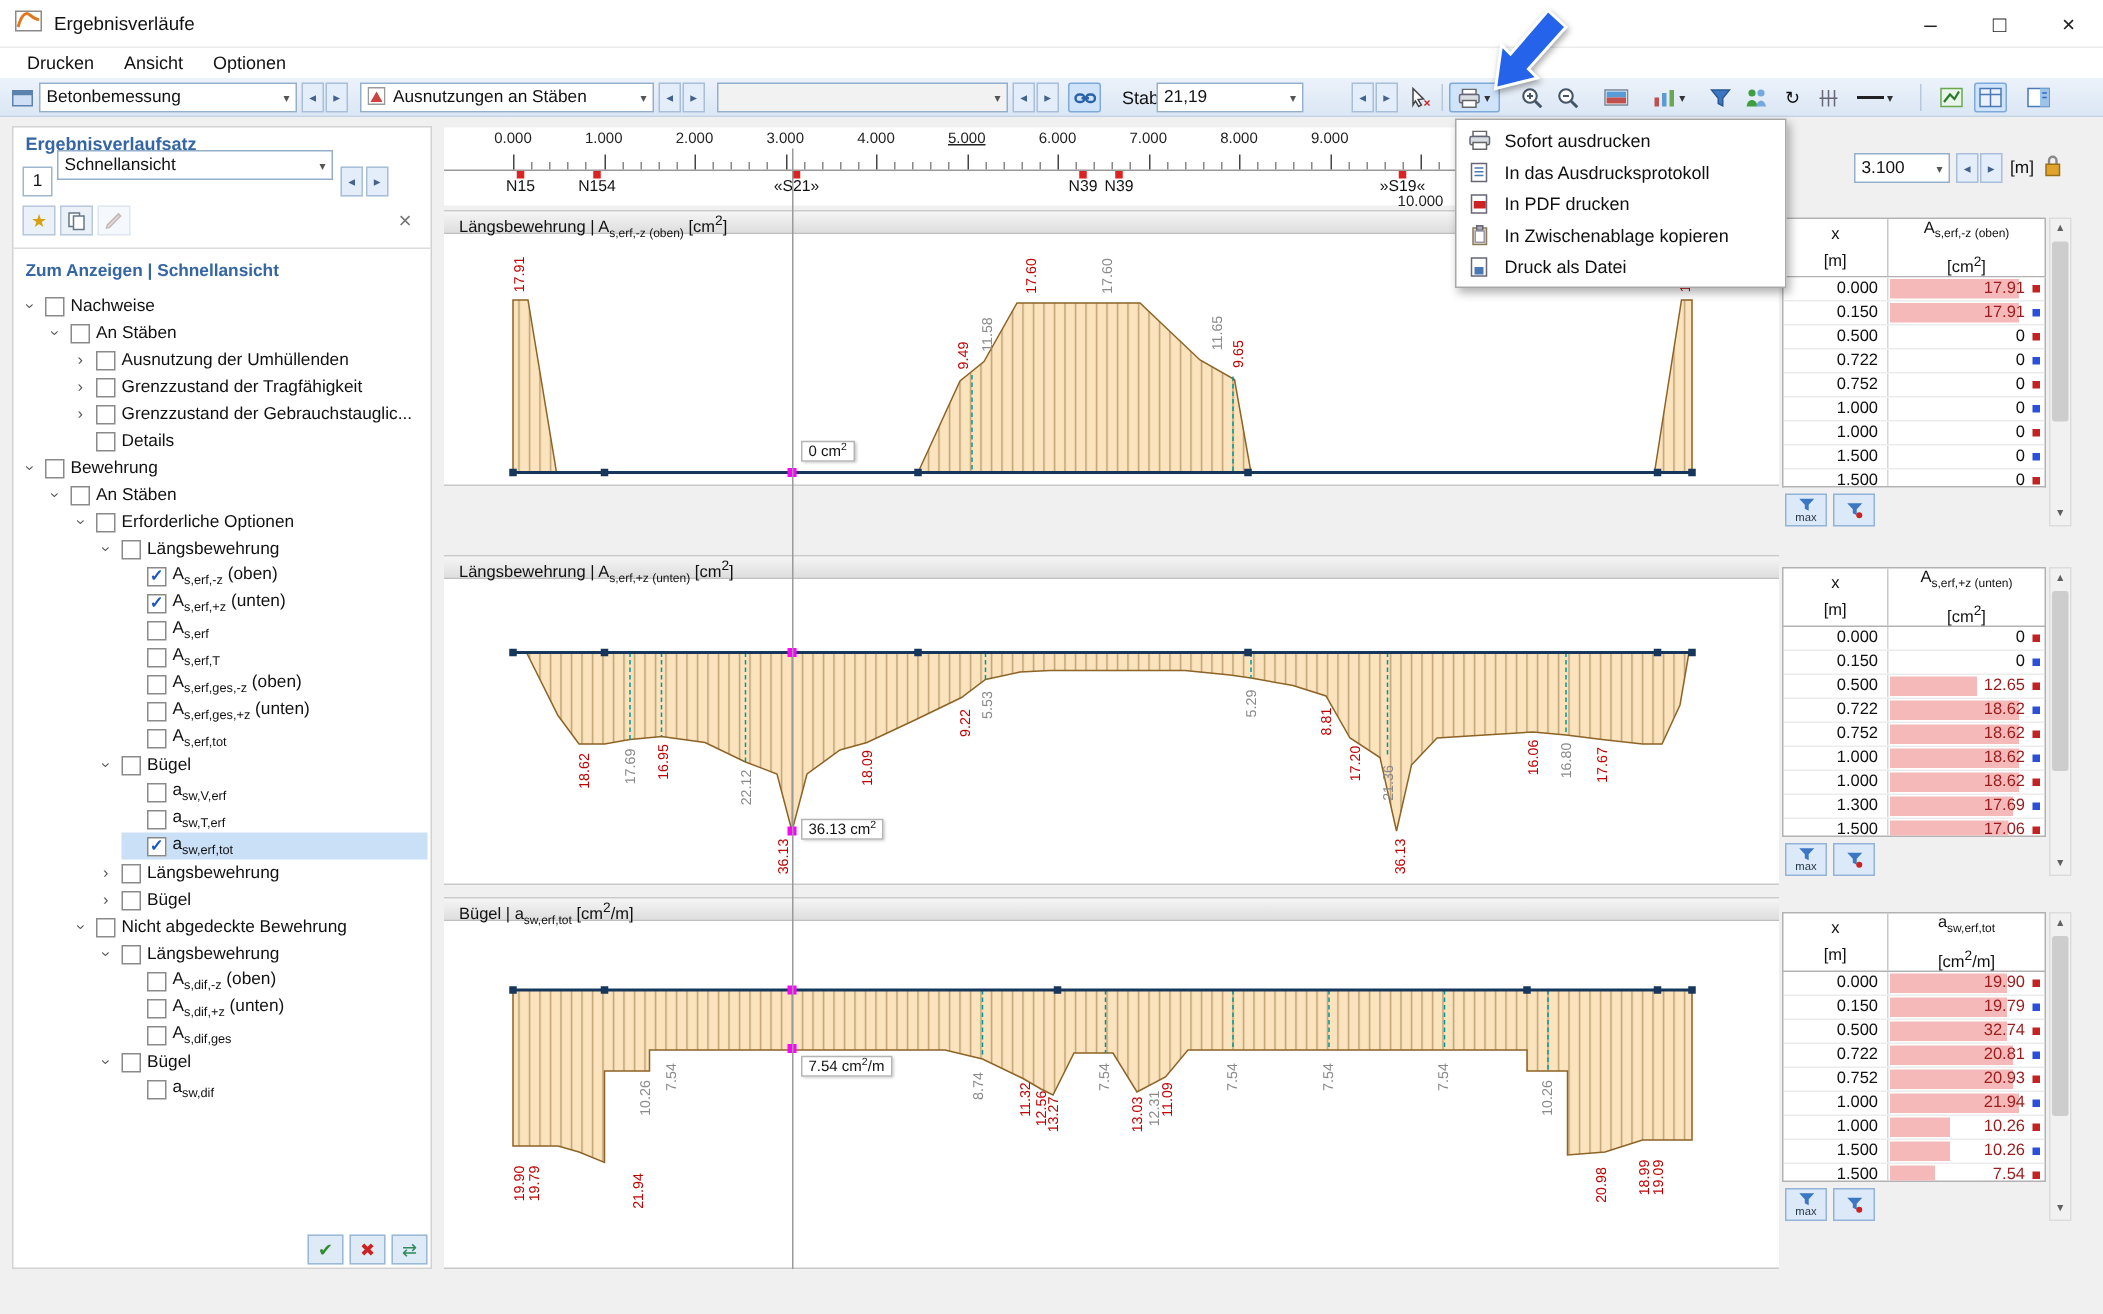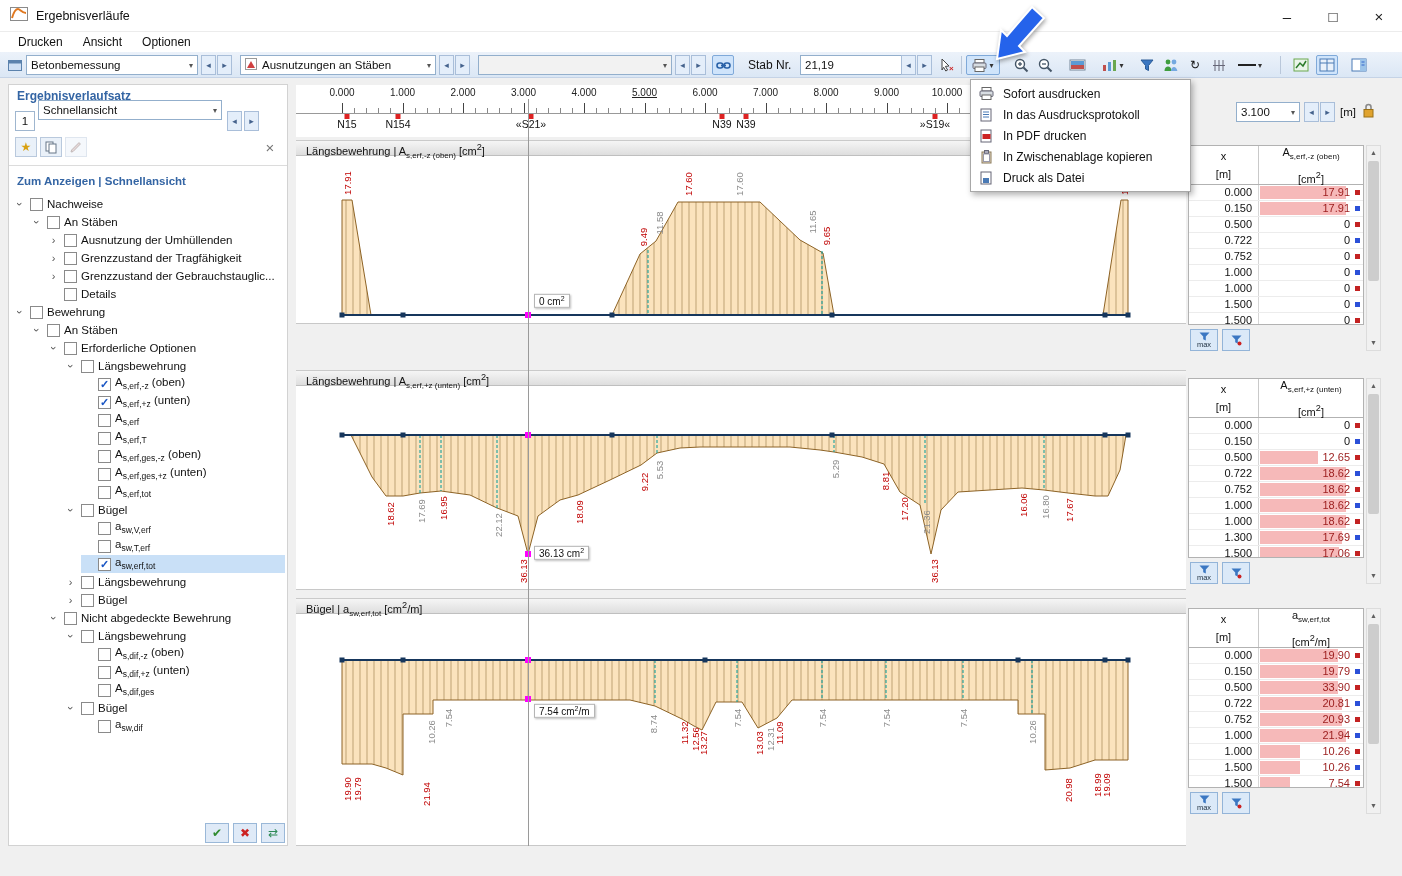--- a/index.html
+++ b/index.html
@@ -153,21 +153,21 @@
     <div class="tb navbtn" style="left:675px">◂</div>
     <div class="tb navbtn" style="left:691px">▸</div>
     <div class="tb tbtn pressed" style="left:712px">
         <svg width="15" height="13">
           <rect x="1" y="4" width="6" height="5" rx="2.5" fill="none" stroke="#2a62a8" stroke-width="1.6"></rect>
           <rect x="8" y="4" width="6" height="5" rx="2.5" fill="none" stroke="#2a62a8" stroke-width="1.6"></rect>
           <line x1="5" y1="6.5" x2="10" y2="6.5" stroke="#2a62a8" stroke-width="1.6"></line>
         </svg>
       </div>
     <div class="tb tlabel" style="left:748px">Stab Nr.</div>
-    <div class="tb combo" style="left:800px;width:116px">
+    <div class="tb combo" style="left:771px;width:98px">
         <span>21,19</span>
         <span class="carr">▾</span>
       </div>
     <div class="tb navbtn" style="left:901px">◂</div>
     <div class="tb navbtn" style="left:917px">▸</div>
     <div class="tb tbtn" style="left:936px">
         <svg width="16" height="15">
           <path d="M3 1l7 7-3.6.4 2.2 3.6-1.8 1-2.2-3.7L3 12z" fill="#fff" stroke="#444"></path>
           <text x="10" y="13" font-size="8" fill="#c22" font-weight="bold">×</text>
         </svg>
@@ -509,21 +509,21 @@
       <span class="rnum" style="left: 46px;">0.000</span>
       <span class="rnum" style="left: 106.5px;">1.000</span>
       <span class="rnum" style="left: 167px;">2.000</span>
       <span class="rnum" style="left: 227.5px;">3.000</span>
       <span class="rnum" style="left: 288px;">4.000</span>
       <span class="rnum" style="left: 348.5px; text-decoration: underline;">5.000</span>
       <span class="rnum" style="left: 409px;">6.000</span>
       <span class="rnum" style="left: 469.5px;">7.000</span>
       <span class="rnum" style="left: 530px;">8.000</span>
       <span class="rnum" style="left: 590.5px;">9.000</span>
-      <span class="rnum" style="left: 651px;">10.000</span>
+      <span class="rnum" style="left: 651px; margin-top: 42px;">10.000</span>
       <div class="tick-major" style="left: 46px;"></div>
       <div class="tick-minor" style="left: 58.1px;"></div>
       <div class="tick-minor" style="left: 70.2px;"></div>
       <div class="tick-minor" style="left: 82.3px;"></div>
       <div class="tick-minor" style="left: 94.4px;"></div>
       <div class="tick-major" style="left: 106.5px;"></div>
       <div class="tick-minor" style="left: 118.6px;"></div>
       <div class="tick-minor" style="left: 130.7px;"></div>
       <div class="tick-minor" style="left: 142.8px;"></div>
       <div class="tick-minor" style="left: 154.9px;"></div>
@@ -988,21 +988,21 @@
         <span class="cv">
           <div class="vbar" style="width: 78px;"></div>
           <span class="vnum hot">19.79</span>
           <span class="mk blue"></span>
         </span>
       </div>
       <div class="trow">
         <span class="cx">0.500</span>
         <span class="cv">
           <div class="vbar" style="width: 78px;"></div>
-          <span class="vnum hot">33.90</span>
+          <span class="vnum hot">32.74</span>
           <span class="mk red"></span>
         </span>
       </div>
       <div class="trow">
         <span class="cx">0.722</span>
         <span class="cv">
           <div class="vbar" style="width: 82px;"></div>
           <span class="vnum hot">20.81</span>
           <span class="mk blue"></span>
         </span>

